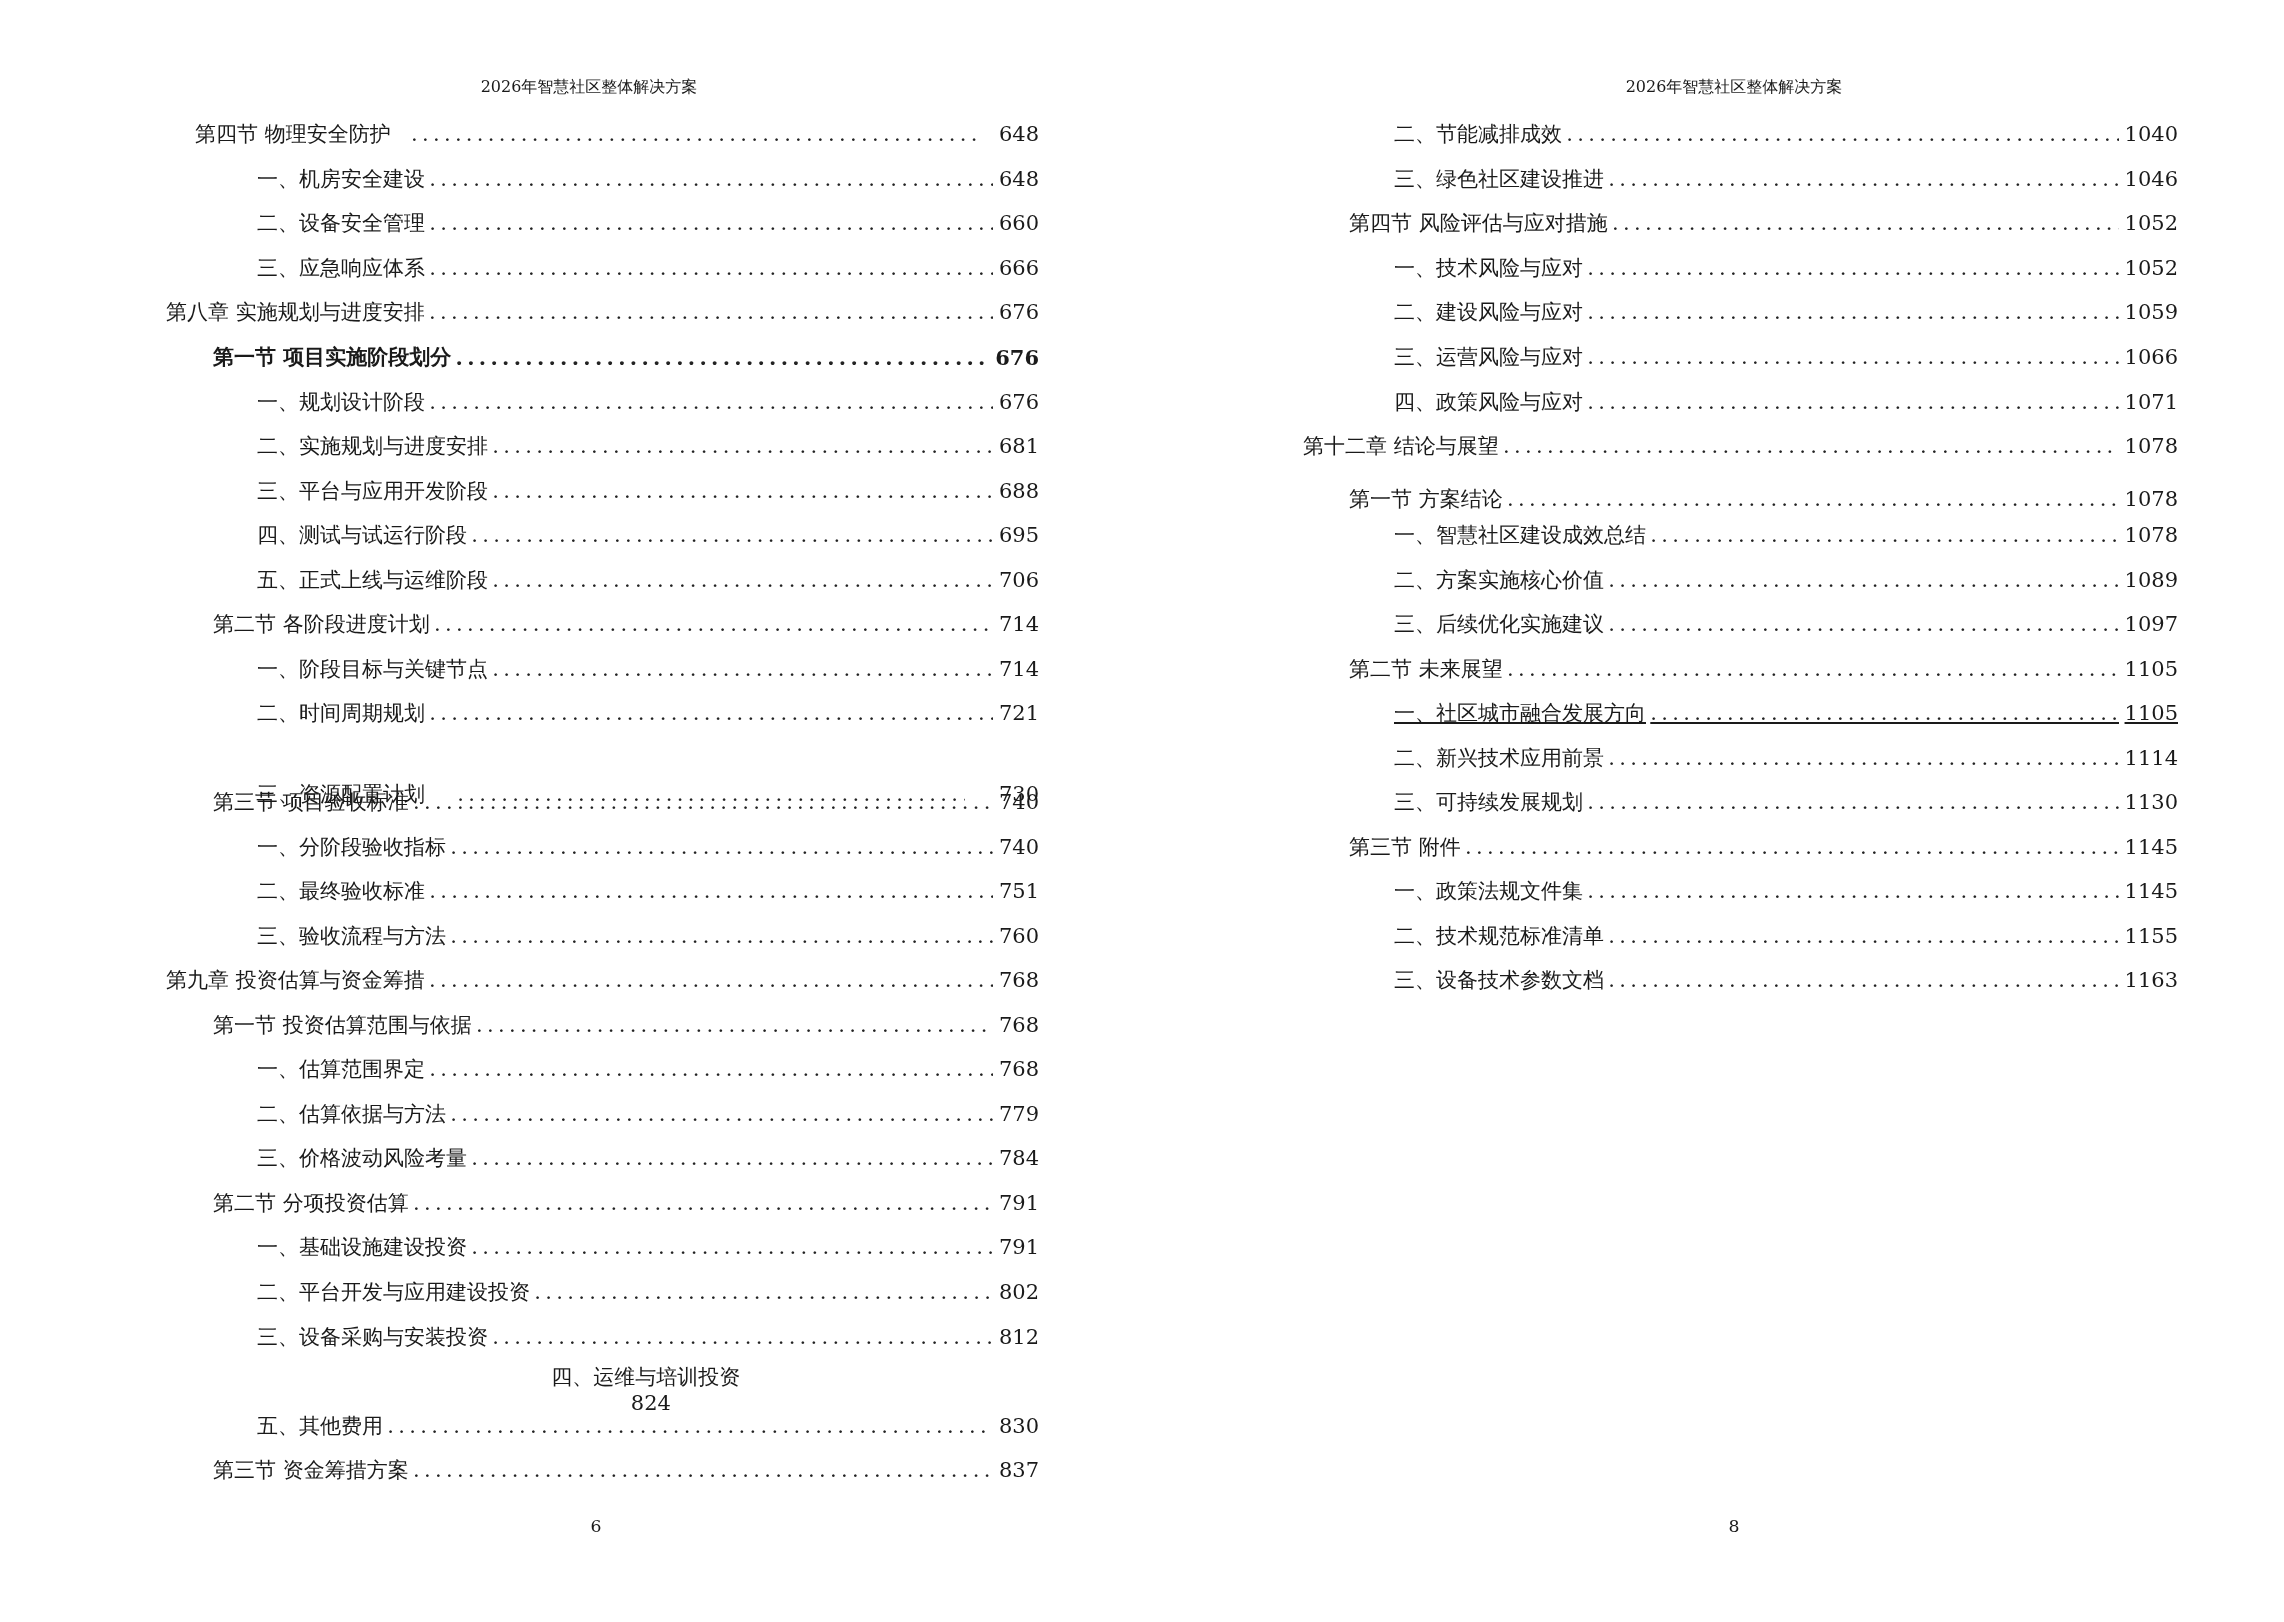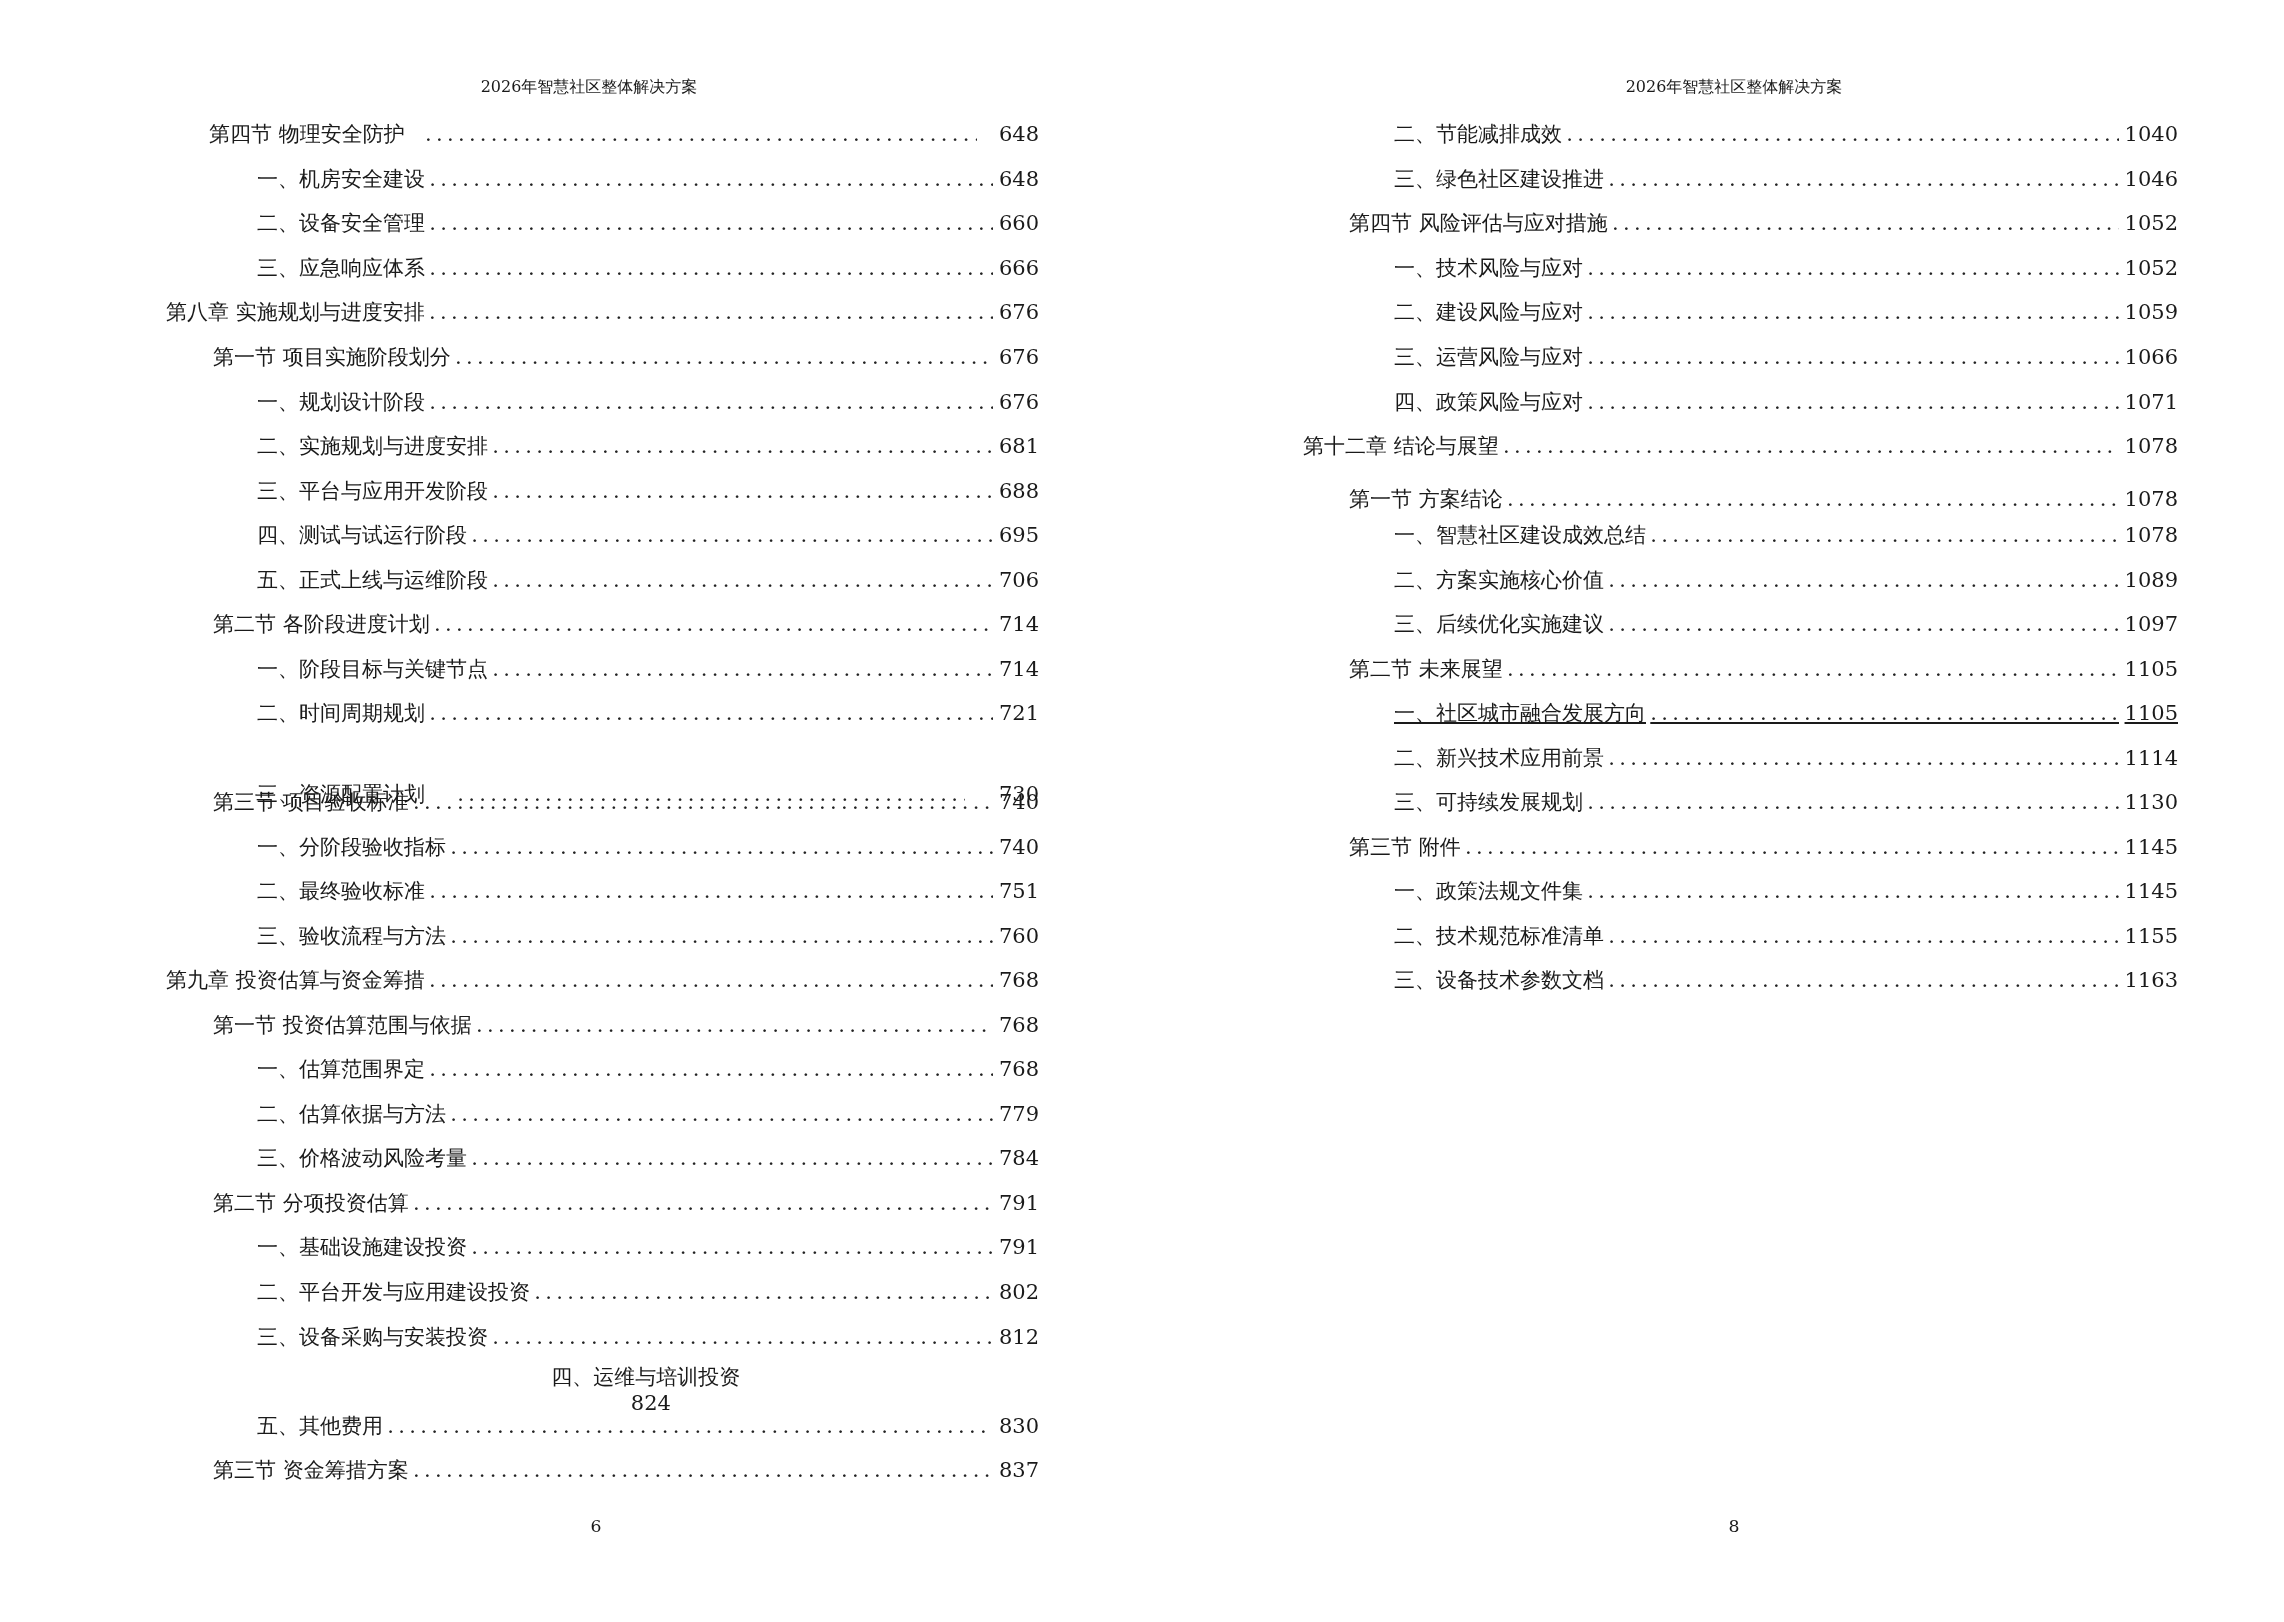--- a/index.html
+++ b/index.html
@@ -18,21 +18,21 @@
   .toc-row .num { flex: 0 0 auto; padding-left: 5.8px; }
   .left .toc-row { right: 103px; }
   .right .toc-row { right: 106px; }
 </style>
 </head>
 <body>
 
 <div class="page left">
   <div class="header" style="left:589px;">2026年智慧社区整体解决方案</div>
   <div id="toc-left">
-      <div class="toc-row" style="top: 116px; left: 209px; right: 103px; gap: 16px;">
+      <div class="toc-row" style="top: 116px; left: 195px; right: 103px; gap: 16px;">
         <span class="title">第四节  物理安全防护</span>
         <span class="leader"></span>
         <span class="num">648</span>
       </div>
       <div class="toc-row" style="top: 161px; left: 257px; right: 103px;">
         <span class="title">一、机房安全建设</span>
         <span class="leader"></span>
         <span class="num">648</span>
       </div>
       <div class="toc-row" style="top: 205px; left: 257px; right: 103px;">
@@ -43,21 +43,21 @@
       <div class="toc-row" style="top: 250px; left: 257px; right: 103px;">
         <span class="title">三、应急响应体系</span>
         <span class="leader"></span>
         <span class="num">666</span>
       </div>
       <div class="toc-row" style="top: 294px; left: 166px; right: 103px;">
         <span class="title">第八章  实施规划与进度安排</span>
         <span class="leader"></span>
         <span class="num">676</span>
       </div>
-      <div class="toc-row" style="top: 339px; left: 213px; right: 103px;">
+      <div class="toc-row" style="top: 339px; left: 213px; right: 103px; font-weight: bold;">
         <span class="title">第一节  项目实施阶段划分</span>
         <span class="leader"></span>
         <span class="num">676</span>
       </div>
       <div class="toc-row" style="top: 384px; left: 257px; right: 103px;">
         <span class="title">一、规划设计阶段</span>
         <span class="leader"></span>
         <span class="num">676</span>
       </div>
       <div class="toc-row" style="top: 428px; left: 257px; right: 103px;">

